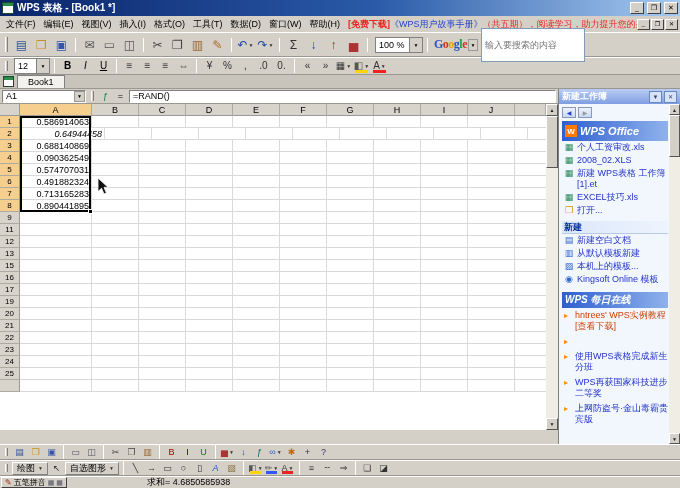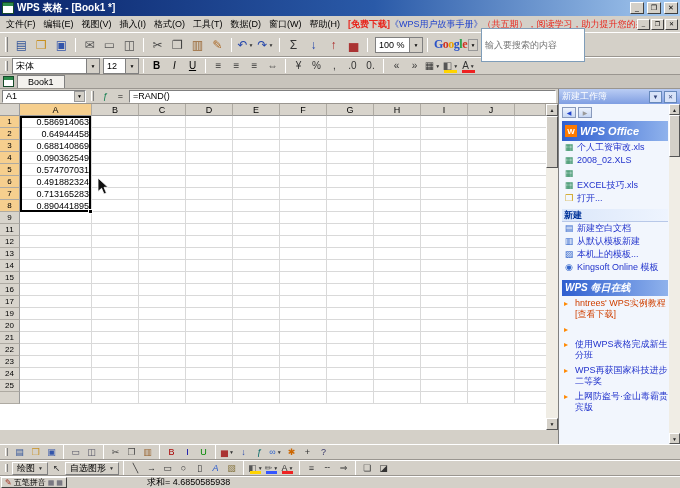--- a/index.html
+++ b/index.html
@@ -76,21 +76,21 @@
   .sheetbar{position:absolute;left:0;top:341px;width:558px;height:14px;display:flex;align-items:stretch;background:#d4d0c8;}
   .navbtn{width:15px;background:#d4d0c8;border:1px solid;border-color:#fff #808080 #808080 #fff;display:flex;align-items:center;justify-content:center;font-size:7px;flex:none;}
   .sheet-tab{padding:0 6px;background:#c6c2ba;border:1px solid #808080;border-top:none;display:flex;align-items:center;color:#222;flex:none;}
   .sheet-tab.active{background:#fff;font-weight:bold;color:#000;}
   .hscroll{margin-left:auto;width:224px;display:flex;align-items:stretch;}
   .hbtn{width:13px;background:#d4d0c8;border:1px solid;border-color:#fff #555 #555 #fff;display:flex;align-items:center;justify-content:center;font-size:5px;flex:none;}
   .hthumb{width:148px;background:#d4d0c8;border:1px solid;border-color:#fff #555 #555 #fff;flex:none;}
   .htrack{flex:1;background:#f0ede5;}
   
   #pane{position:absolute;left:558px;top:0;width:122px;height:355px;background:#f2f6fd;border-left:1px solid #808080;}
-  .pane-hdr{height:15px;background:linear-gradient(180deg,#bacdf4,#7f9ee2);display:flex;align-items:center;padding:0 3px;color:#fff;font-weight:normal;}
+  .pane-hdr{height:15px;background:linear-gradient(180deg,#bacdf4,#7f9ee2);display:flex;align-items:center;padding:0 3px;color:#fff;font-weight:bold;}
   .ph-btn{width:13px;height:12px;background:#d8e3f8;border:1px solid #6688bb;color:#334477;font-size:6px;display:flex;align-items:center;justify-content:center;margin-left:2px;flex:none;}
   .pane-body{position:absolute;top:15px;left:0;right:11px;bottom:0;overflow:hidden;padding:2px 1px 0 3px;}
   .pane-scroll{position:absolute;top:15px;right:0;width:11px;bottom:0;display:flex;flex-direction:column;align-items:center;}
   .pane-scroll .sbtn{width:11px;height:11px;}
   .pane-scroll .vthumb{width:11px;height:42px;}
   .pane-nav{display:flex;gap:2px;padding:1px 0 3px 0;}
   .pnav{width:14px;height:11px;border:1px solid #8899bb;background:linear-gradient(#eef3fc,#c8d8f4);color:#2244cc;font-size:6px;display:flex;align-items:center;justify-content:center;}
   .pnav.dis{color:#999;}
   .brand{height:20px;background:linear-gradient(90deg,#2f5fd0,#8fb2ec);display:flex;align-items:center;gap:3px;padding:0 3px;color:#fff;font-weight:bold;font-size:11px;font-style:italic;}
   .brand .logo{width:12px;height:12px;background:#ff7a00;color:#fff;font-size:8px;font-weight:bold;font-style:normal;display:flex;align-items:center;justify-content:center;flex:none;}
@@ -209,24 +209,20 @@
       <span class="arr">▼</span>
     </div>
     <div class="sep"></div>
     <span id="google-logo" class="google-logo"><span style="color: rgb(42, 82, 200);">G</span><span style="color: rgb(208, 48, 32);">o</span><span style="color: rgb(232, 160, 0);">o</span><span style="color: rgb(42, 82, 200);">g</span><span style="color: rgb(40, 160, 72);">l</span><span style="color: rgb(208, 48, 32);">e</span></span>
     <span class="arr small">▼</span>
     <input class="gsearch" placeholder="输入要搜索的内容" style="">
   </div>
 
   <div class="toolbar" id="toolbar-format">
     <div class="grip"></div>
-    <div class="combo font">
-      <span class="val">宋体</span>
-      <span class="arr">▼</span>
-    </div>
     <div class="combo size">
       <span class="val">12</span>
       <span class="arr">▼</span>
     </div>
     <div class="sep"></div>
     <span id="tb2-icons" class="iconrow">
         <div class="tbtn">
           <span class="glyph" style="color: rgb(0, 0, 0); font-weight: bold;">B</span>
         </div>
         <div class="tbtn">
@@ -334,21 +330,21 @@
           <div class="cell" style="width: 47px;"></div>
           <div class="cell" style="width: 47px;"></div>
           <div class="cell" style="width: 47px;"></div>
           <div class="cell" style="width: 47px;"></div>
           <div class="cell" style="width: 47px;"></div>
           <div class="cell" style="width: 47px;"></div>
           <div class="cell" style="flex: 1 1 0%; border-right: none;"></div>
         </div>
         <div class="grow">
           <div class="rowhdr selhdr">2</div>
-          <div class="cell num" style="width: 72px;">0.64944458</div>
+          <div class="cell num" style="width: 85px; font-style: italic;">0.64944458</div>
           <div class="cell" style="width: 47px;"></div>
           <div class="cell" style="width: 47px;"></div>
           <div class="cell" style="width: 47px;"></div>
           <div class="cell" style="width: 47px;"></div>
           <div class="cell" style="width: 47px;"></div>
           <div class="cell" style="width: 47px;"></div>
           <div class="cell" style="width: 47px;"></div>
           <div class="cell" style="width: 47px;"></div>
           <div class="cell" style="width: 47px;"></div>
           <div class="cell" style="flex: 1 1 0%; border-right: none;"></div>
@@ -474,34 +470,20 @@
           <div class="cell" style="width: 47px;"></div>
           <div class="cell" style="width: 47px;"></div>
           <div class="cell" style="width: 47px;"></div>
           <div class="cell" style="width: 47px;"></div>
           <div class="cell" style="width: 47px;"></div>
           <div class="cell" style="width: 47px;"></div>
           <div class="cell" style="flex: 1 1 0%; border-right: none;"></div>
         </div>
         <div class="grow">
           <div class="rowhdr">13</div>
-          <div class="cell" style="width: 72px;"></div>
-          <div class="cell" style="width: 47px;"></div>
-          <div class="cell" style="width: 47px;"></div>
-          <div class="cell" style="width: 47px;"></div>
-          <div class="cell" style="width: 47px;"></div>
-          <div class="cell" style="width: 47px;"></div>
-          <div class="cell" style="width: 47px;"></div>
-          <div class="cell" style="width: 47px;"></div>
-          <div class="cell" style="width: 47px;"></div>
-          <div class="cell" style="width: 47px;"></div>
-          <div class="cell" style="flex: 1 1 0%; border-right: none;"></div>
-        </div>
-        <div class="grow">
-          <div class="rowhdr">14</div>
           <div class="cell" style="width: 72px;"></div>
           <div class="cell" style="width: 47px;"></div>
           <div class="cell" style="width: 47px;"></div>
           <div class="cell" style="width: 47px;"></div>
           <div class="cell" style="width: 47px;"></div>
           <div class="cell" style="width: 47px;"></div>
           <div class="cell" style="width: 47px;"></div>
           <div class="cell" style="width: 47px;"></div>
           <div class="cell" style="width: 47px;"></div>
           <div class="cell" style="width: 47px;"></div>
@@ -692,20 +674,21 @@
             <div class="pane-item">
               <span class="pane-ico" style="color: rgb(42, 138, 90);">▦</span>
               <span class="pane-link">个人工资审改.xls</span>
             </div>
             <div class="pane-item">
               <span class="pane-ico" style="color: rgb(42, 138, 90);">▦</span>
               <span class="pane-link">2008_02.XLS</span>
             </div>
             <div class="pane-item">
               <span class="pane-ico" style="color: rgb(42, 138, 90);">▦</span>
+              <span class="pane-link">新建 WPS表格 工作簿[1].et</span>
             </div>
             <div class="pane-item">
               <span class="pane-ico" style="color: rgb(42, 138, 90);">▦</span>
               <span class="pane-link">EXCEL技巧.xls</span>
             </div>
             <div class="pane-item">
               <span class="pane-ico" style="color: rgb(204, 153, 0);">❒</span>
               <span class="pane-link">打开...</span>
             </div>
           </div>

